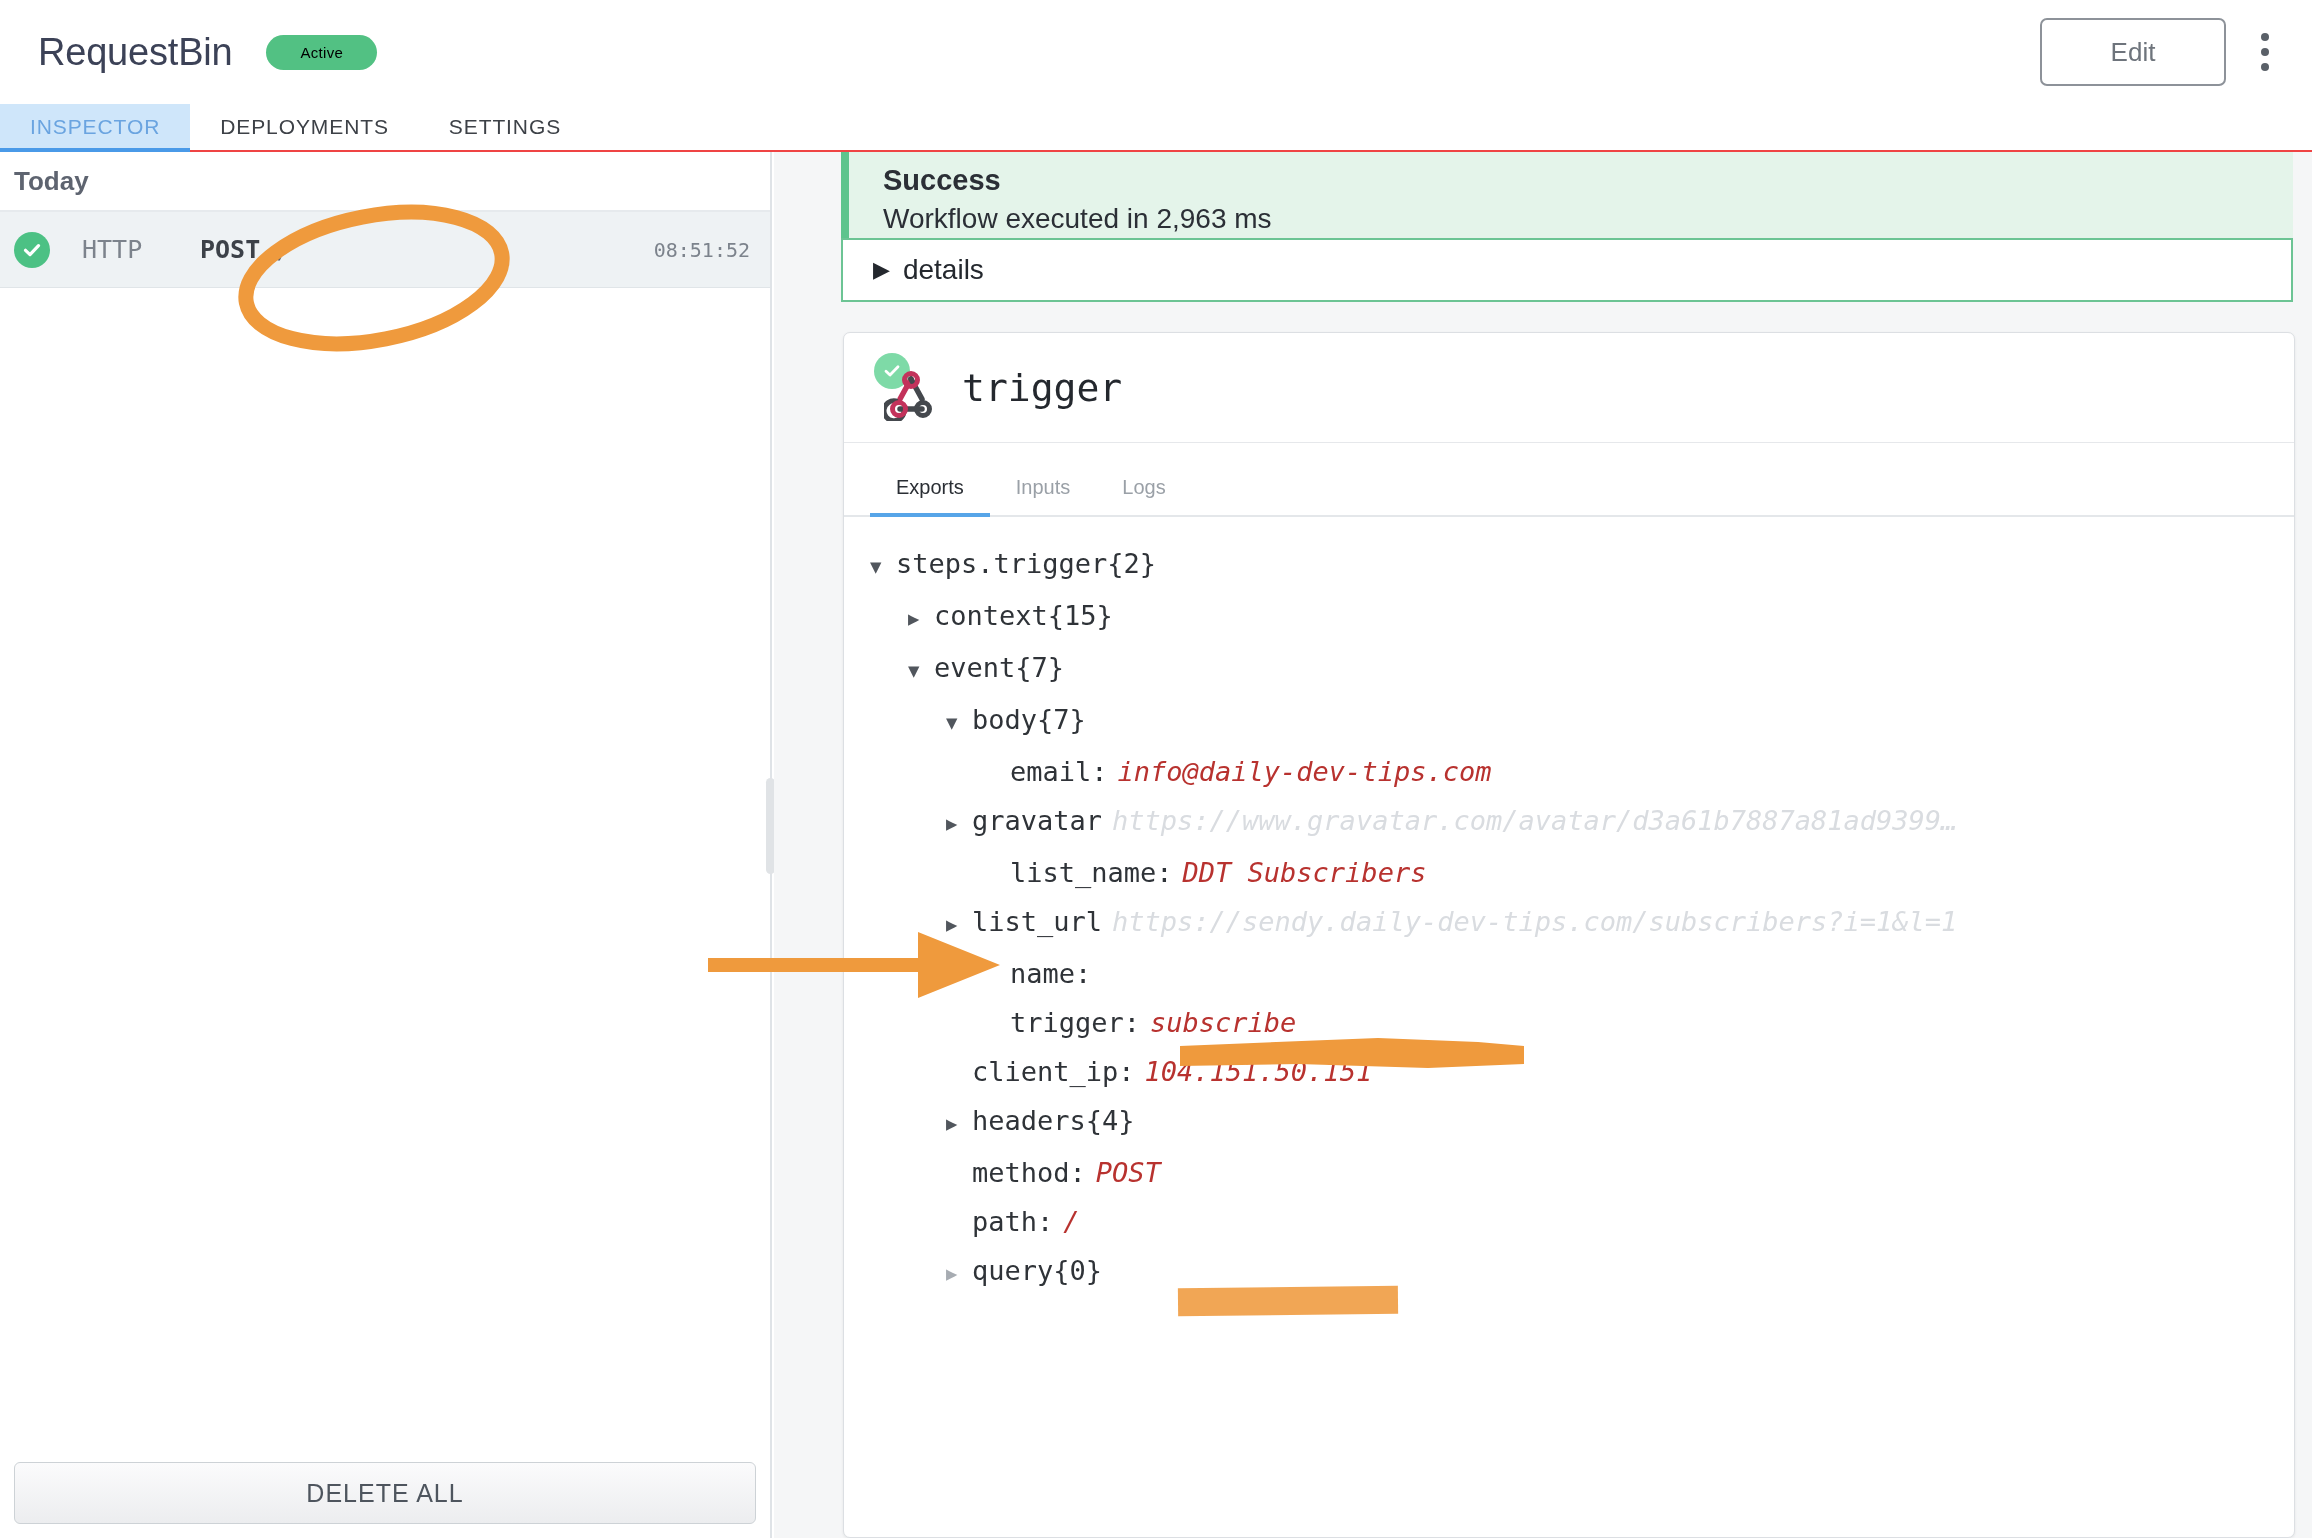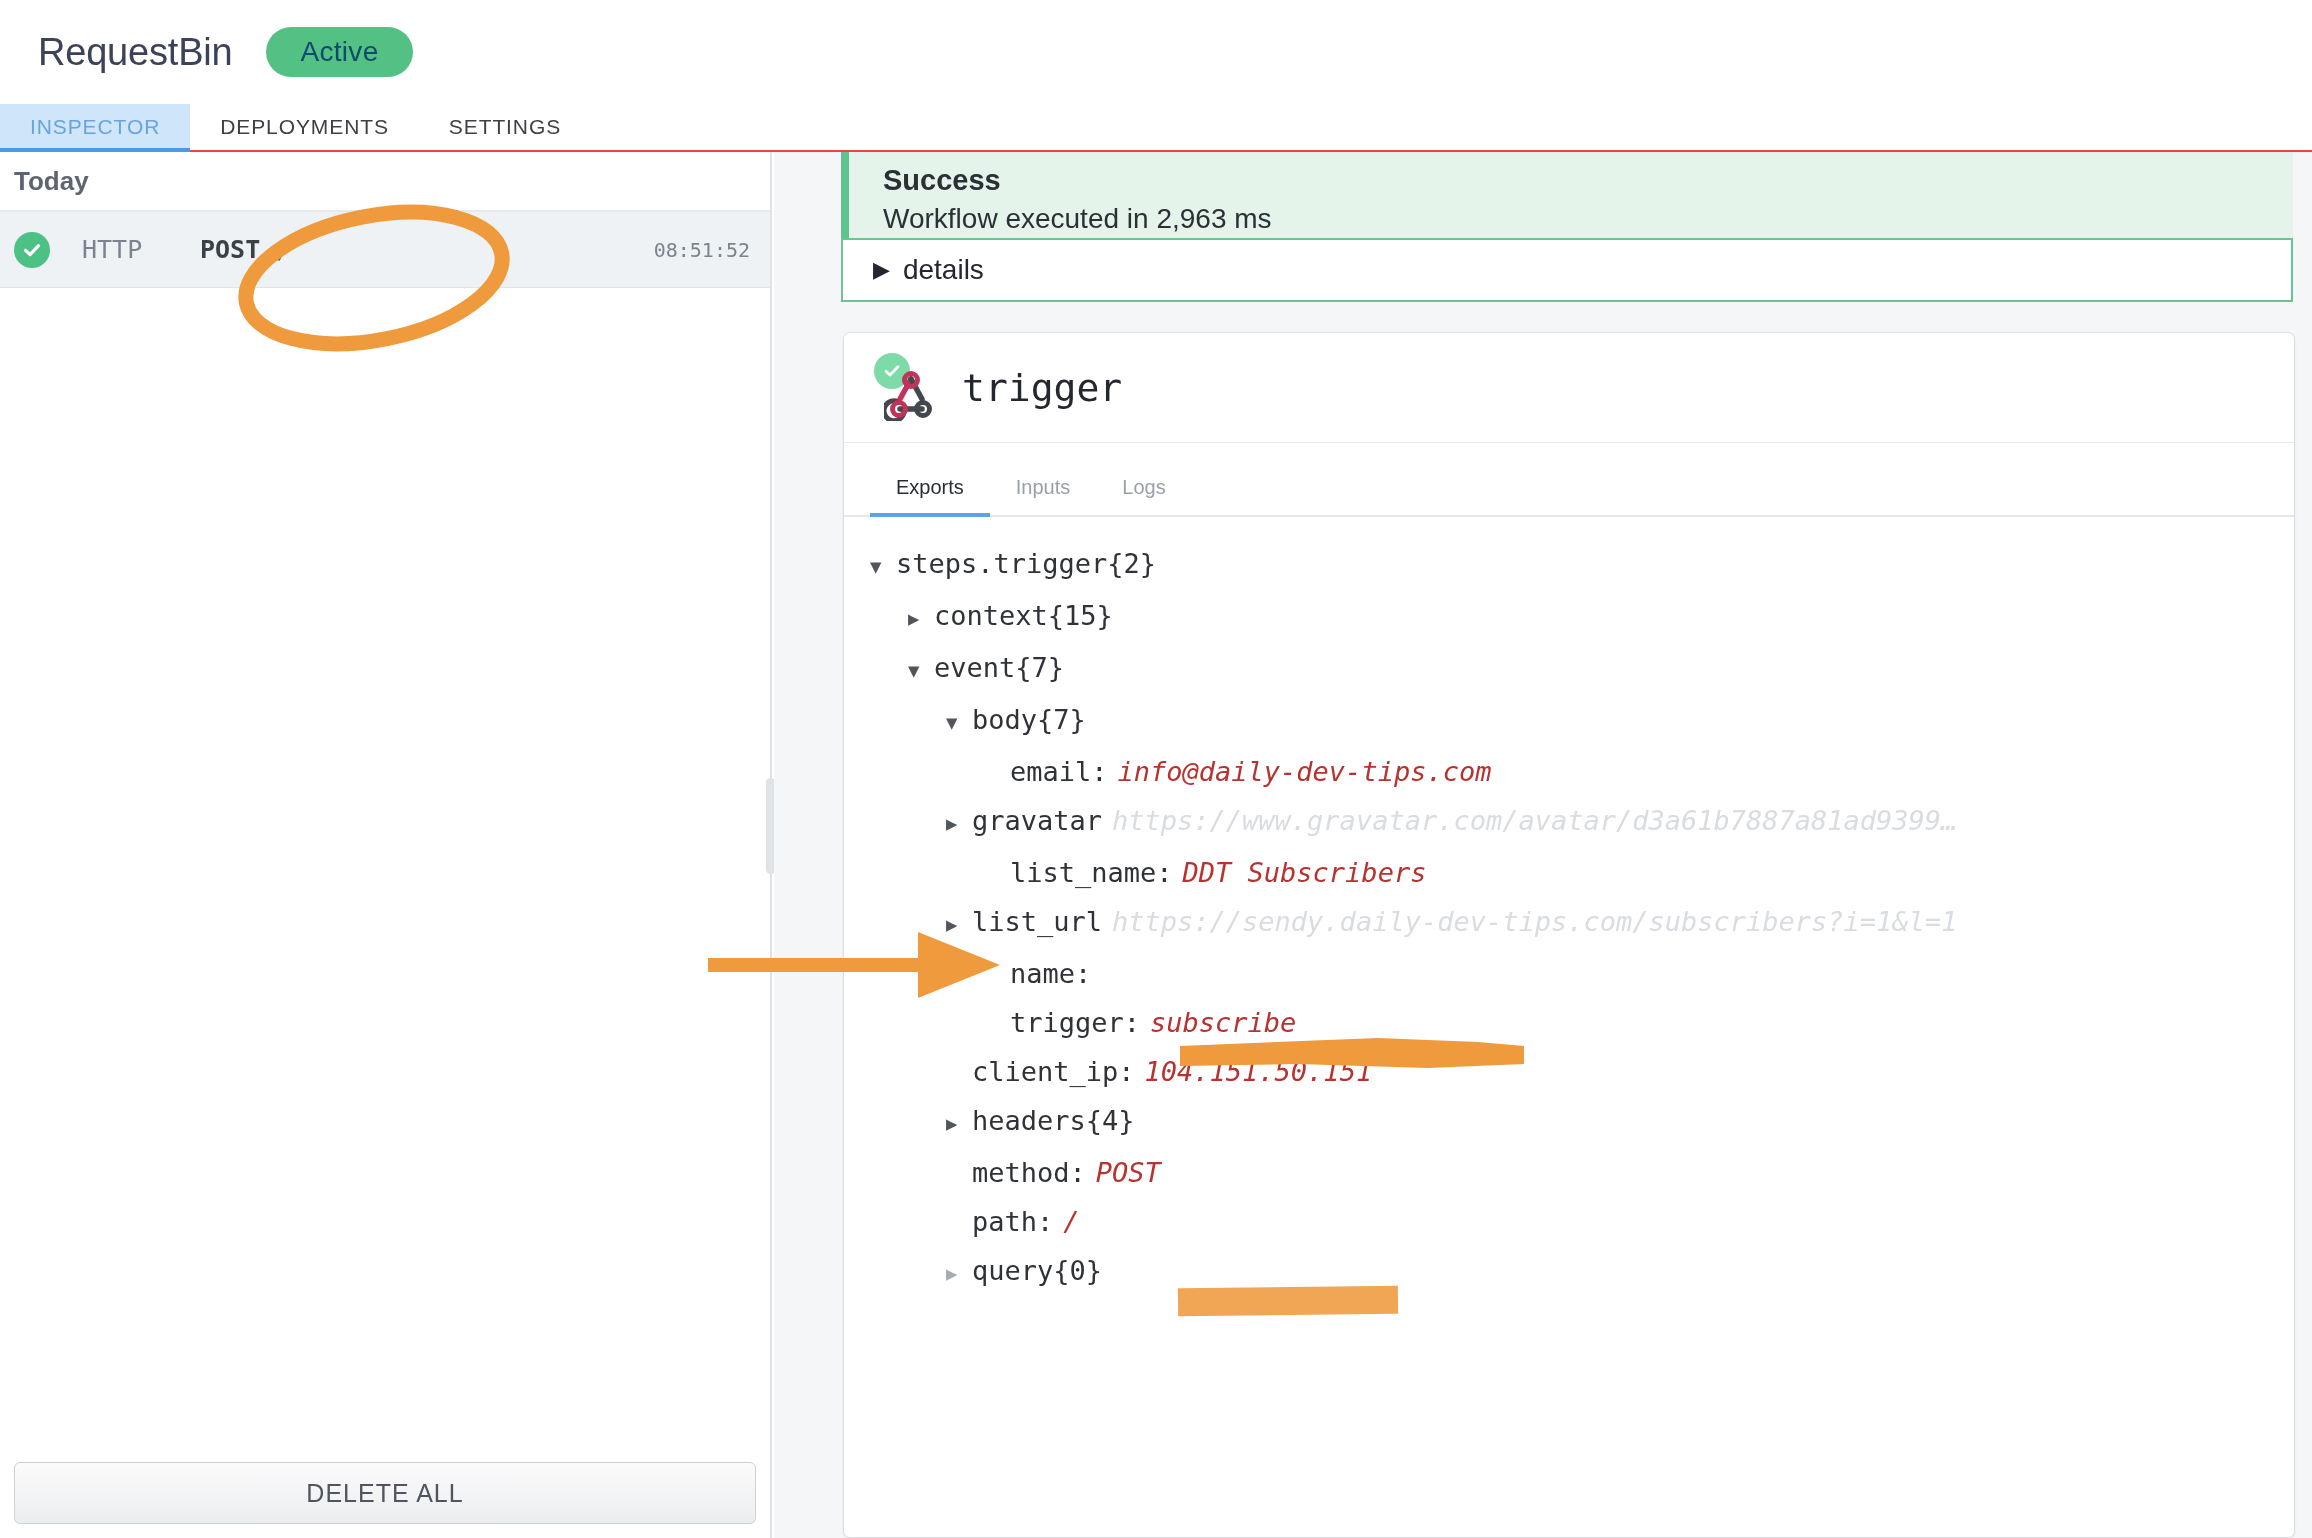--- a/index.html
+++ b/index.html
@@ -16,22 +16,22 @@
     position: absolute; left: 0; top: 0; width: 2312px; height: 104px;
     background: #ffffff;
     display: flex; align-items: center;
   }
   .app-title {
     margin-left: 38px;
     font-size: 38px; font-weight: 400; color: #3c4257; letter-spacing: -0.2px;
   }
   .status-pill {
     margin-left: 34px;
-    background: #52c183; color: #0c4a6e;
-    font-size: 28px; font-weight: 500;
+    background: #52c183; color: #000000;
+    font-size: 15px; font-weight: 500;
     padding: 9px 34px; border-radius: 30px;
     letter-spacing: 0.3px;
   }
   .topbar-right {
     position: absolute; right: 20px; top: 0; height: 104px;
     display: flex; align-items: center;
   }
   .edit-button {
     width: 186px; height: 68px;
     border: 2px solid #8d9299; border-radius: 7px;
@@ -224,20 +224,28 @@
   }
 </style>
 </head>
 <body>
 
 <div id="app">
 
   <div class="topbar">
     <div class="app-title">RequestBin</div>
     <div class="status-pill">Active</div>
+    <div class="topbar-right">
+      <button class="edit-button">Edit</button>
+      <div class="kebab">
+          <i></i>
+          <i></i>
+          <i></i>
+        </div>
+    </div>
   </div>
 
   <div class="navtabs">
     <div class="navtab active">INSPECTOR</div>
     <div class="navtab">DEPLOYMENTS</div>
     <div class="navtab">SETTINGS</div>
   </div>
 
   <div class="sidebar">
     <div class="sidebar-heading">Today</div>

